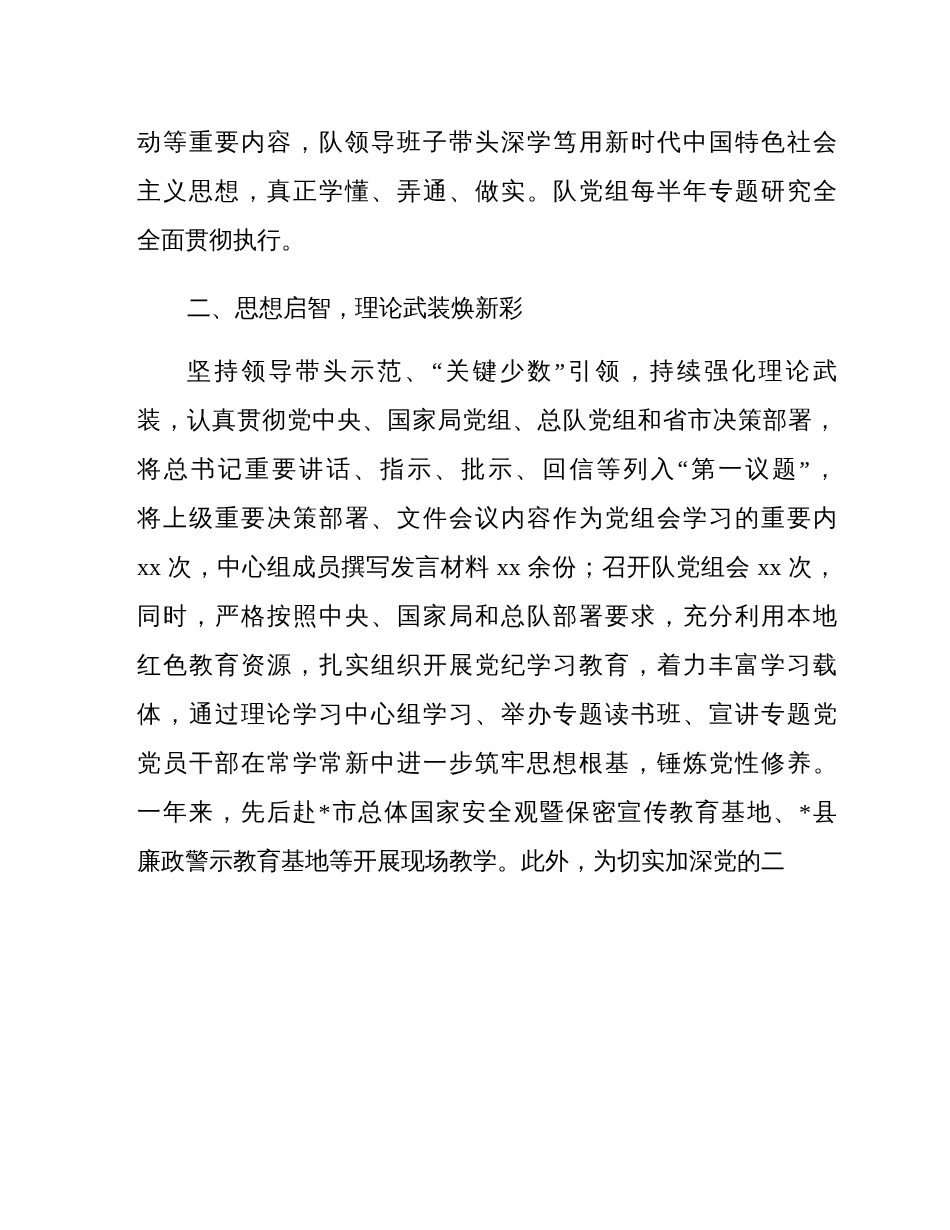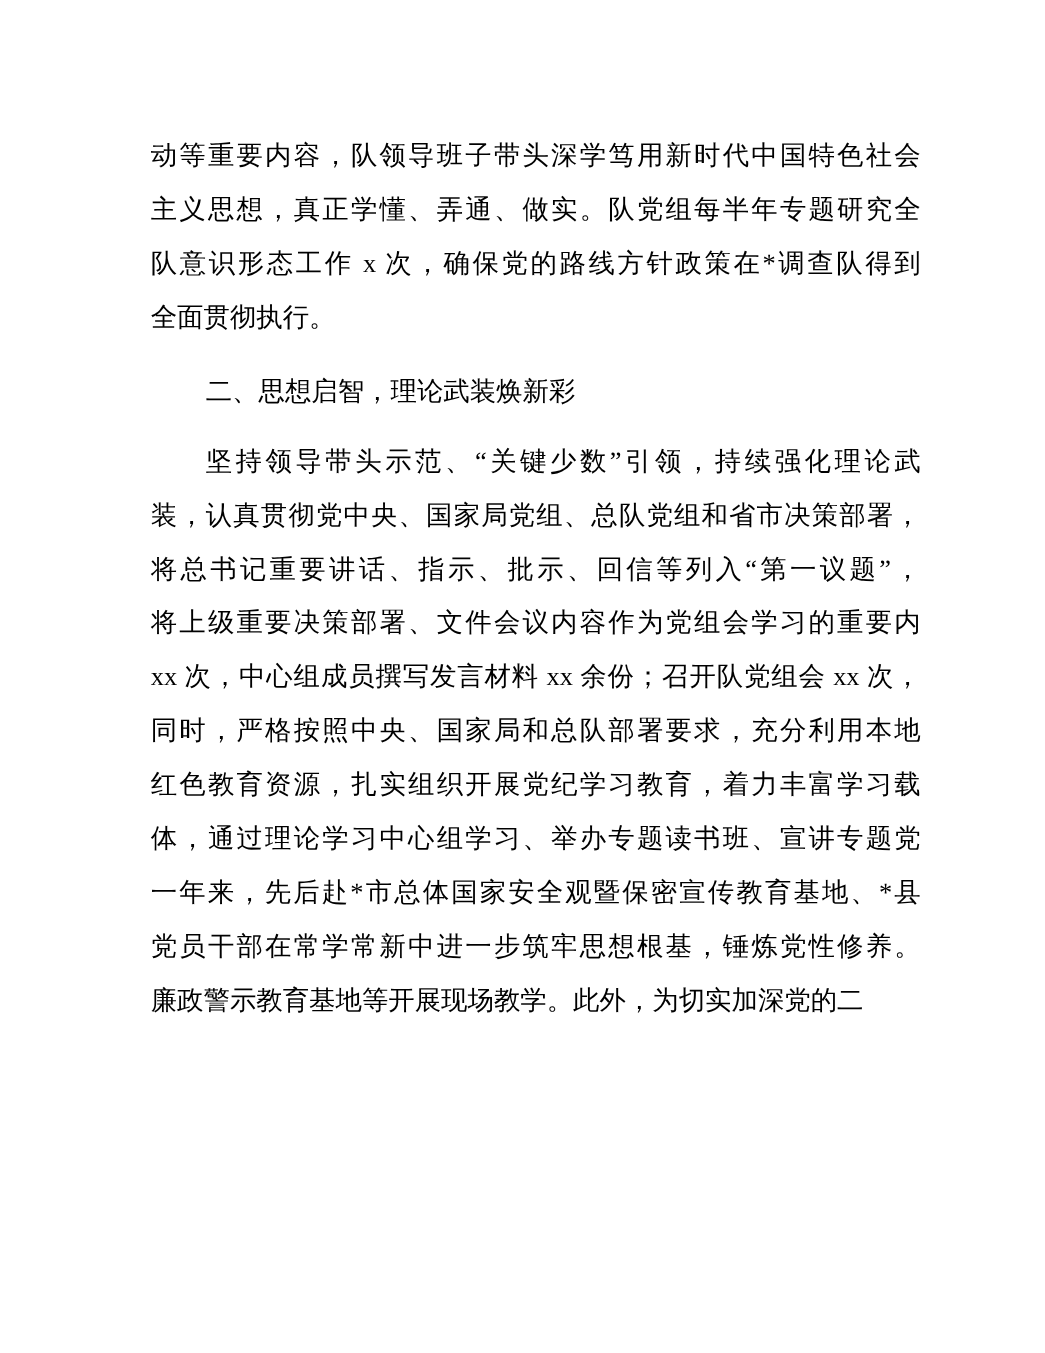--- a/index.html
+++ b/index.html
@@ -38,33 +38,32 @@
   }
 </style>
 </head>
 <body>
 
 <div class="page">
 
   <div class="para">
     <div class="line j">动等重要内容，队领导班子带头深学笃用新时代中国特色社会</div>
     <div class="line j">主义思想，真正学懂、弄通、做实。队党组每半年专题研究全</div>
-    <div class="line j">队意识形态工作 x 次，确保党的路线方针政策在*调查队得到</div>
     <div class="line l">全面贯彻执行。</div>
   </div>
 
   <h2 class="heading">二、思想启智，理论武装焕新彩</h2>
 
   <div class="para">
     <div class="line j indent">坚持领导带头示范、“关键少数”引领，持续强化理论武</div>
     <div class="line j">装，认真贯彻党中央、国家局党组、总队党组和省市决策部署，</div>
     <div class="line j">将总书记重要讲话、指示、批示、回信等列入“第一议题”，</div>
     <div class="line j">将上级重要决策部署、文件会议内容作为党组会学习的重要内</div>
     <div class="line j">xx 次，中心组成员撰写发言材料 xx 余份；召开队党组会 xx 次，</div>
     <div class="line j">同时，严格按照中央、国家局和总队部署要求，充分利用本地</div>
     <div class="line j">红色教育资源，扎实组织开展党纪学习教育，着力丰富学习载</div>
     <div class="line j">体，通过理论学习中心组学习、举办专题读书班、宣讲专题党</div>
+    <div class="line j">党员干部在常学常新中进一步筑牢思想根基，锤炼党性修养。</div>
     <div class="line j">一年来，先后赴*市总体国家安全观暨保密宣传教育基地、*县</div>
-    <div class="line j">党员干部在常学常新中进一步筑牢思想根基，锤炼党性修养。</div>
     <div class="line l">廉政警示教育基地等开展现场教学。此外，为切实加深党的二</div>
   </div>
 
 </div>
 
 </body></html>

